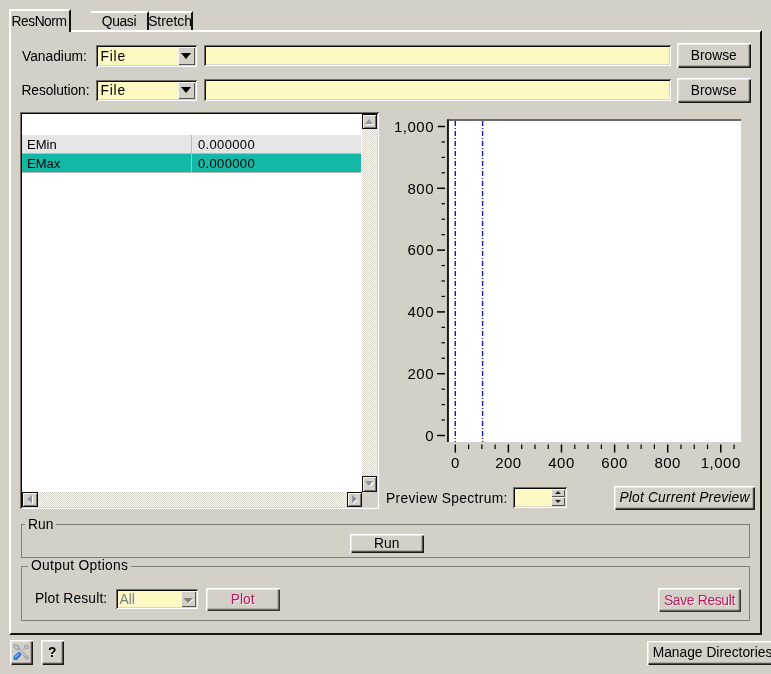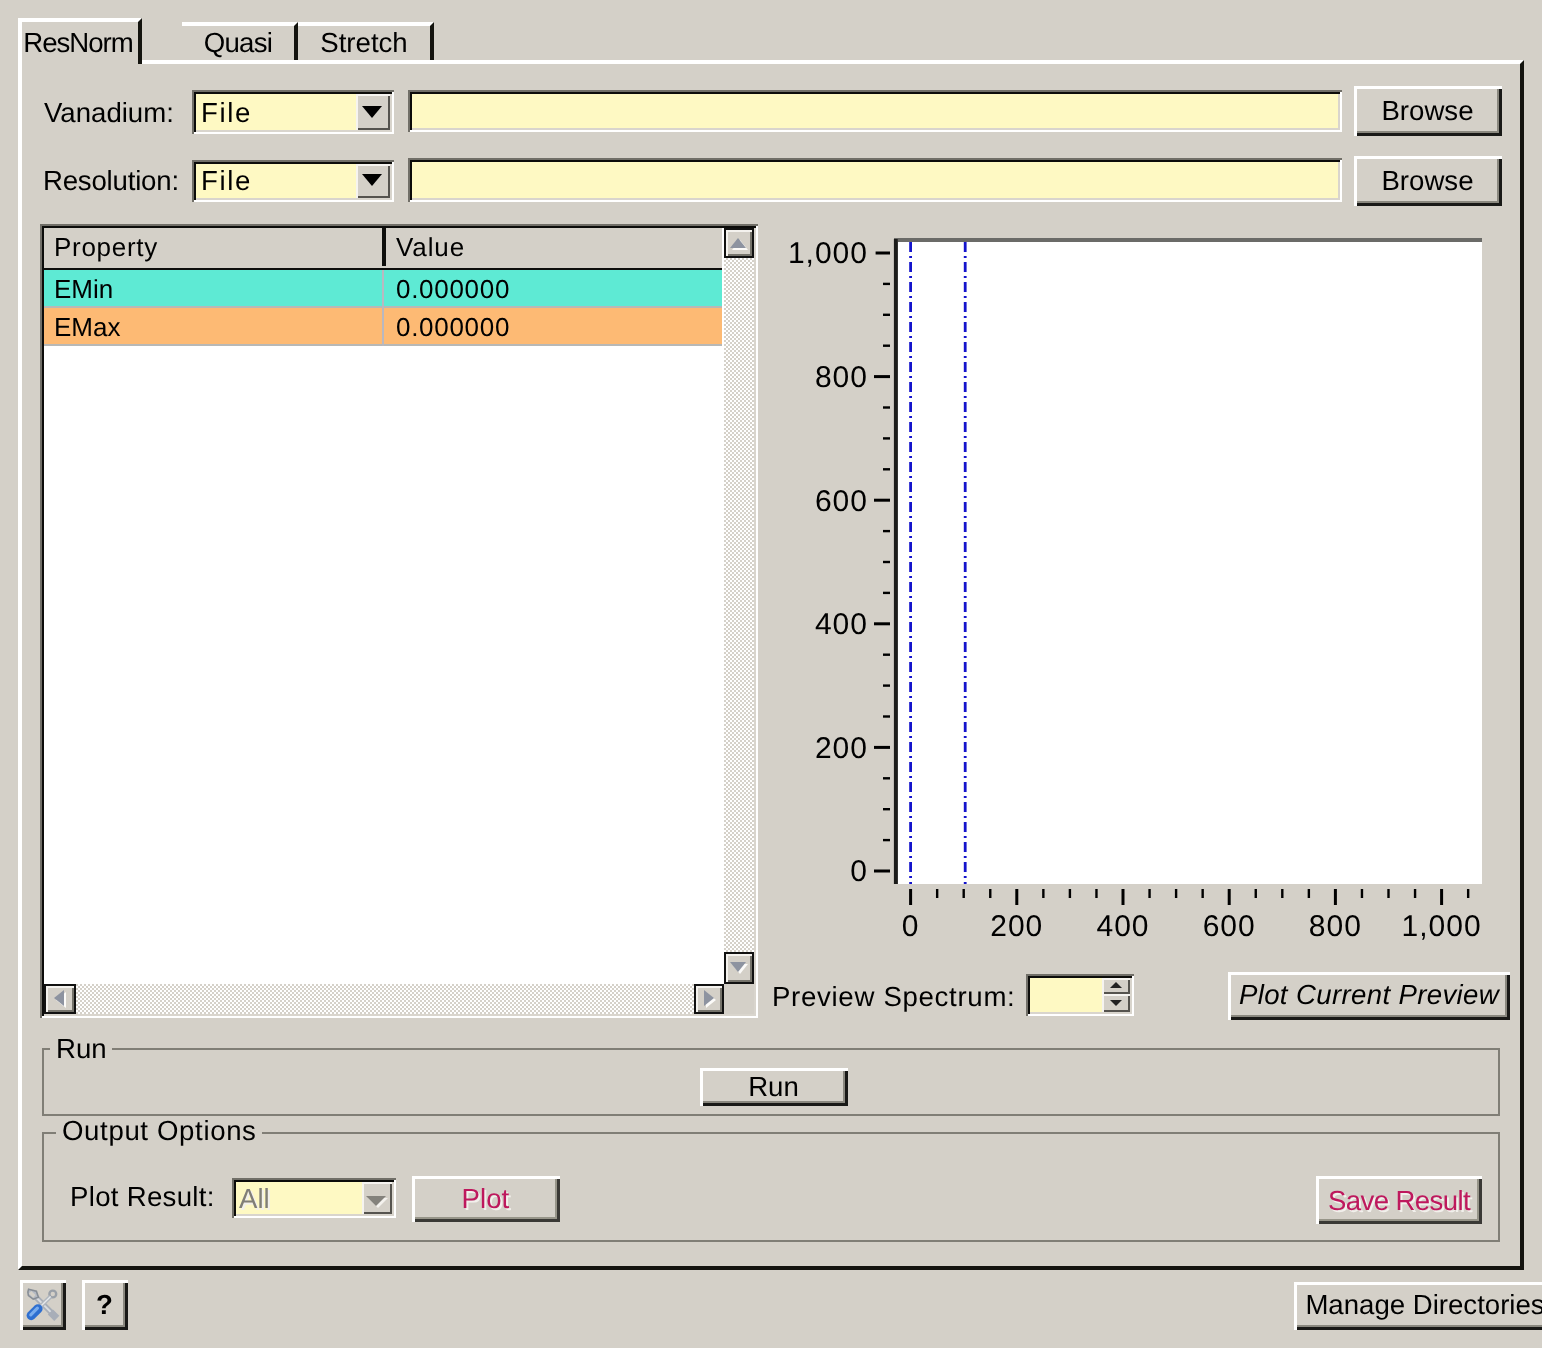--- a/index.html
+++ b/index.html
@@ -35,21 +35,21 @@
 <div class="abs" style="left:9px;top:30px;width:753px;height:605px;
      border-top:2px solid #fff;border-left:2px solid #fff;
      border-right:2px solid #14140f;border-bottom:2px solid #14140f;box-sizing:border-box;"></div>
 
 <div class="abs tab" style="left:9px;top:9px;width:62px;height:23px;box-sizing:border-box;
      border-top:2px solid #fff;border-left:2px solid #fff;border-right:2px solid #14140f;
      display:flex;align-items:center;justify-content:center;z-index:3;padding-bottom:1px;padding-right:2px;letter-spacing:-0.5px;">ResNorm</div>
 <div class="abs tab" style="left:91px;top:11px;width:58px;height:19px;box-sizing:border-box;
      border-top:2px solid #fff;border-right:2px solid #14140f;
      display:flex;align-items:center;justify-content:center;z-index:2;letter-spacing:-0.35px;">Quasi</div>
-<div class="abs tab" style="left:149px;top:11px;width:68px;height:19px;box-sizing:border-box;
+<div class="abs tab" style="left:149px;top:11px;width:44px;height:19px;box-sizing:border-box;
      border-top:2px solid #fff;border-right:2px solid #14140f;
      display:flex;align-items:center;justify-content:center;z-index:2;">Stretch</div>
 
 <div class="abs" style="left:22px;top:48.5px;">Vanadium:</div>
 <div class="abs sunk" style="left:95.5px;top:45px;width:101px;height:21.5px;">
   <div class="abs" style="left:5px;top:3.5px;letter-spacing:0.8px;">File</div>
   <div class="cbtn">
       <div class="tri"></div>
     </div>
 </div>
@@ -61,31 +61,26 @@
   <div class="abs" style="left:5px;top:3.5px;letter-spacing:0.8px;">File</div>
   <div class="cbtn">
       <div class="tri"></div>
     </div>
 </div>
 <div class="abs sunk" style="left:203.5px;top:79px;width:467px;height:21.5px;"></div>
 <div class="abs btn" style="left:676.5px;top:77.5px;width:74.5px;height:25px;">Browse</div>
 
 <div class="abs sunk" style="left:20px;top:111.5px;width:359px;height:397px;background:#fff;font-size:13px;">
 
-  <div class="abs" style="left:2px;top:2px;width:339px;height:21px;background:#d4d0c8;border-bottom:1.5px solid #0e0e0c;box-sizing:border-box;">
-    <div class="abs" style="left:5px;top:2px;letter-spacing:0.35px;">Property</div>
-    <div class="abs" style="left:169px;top:0;width:2px;height:19.5px;background:#0e0e0c;"></div>
-    <div class="abs" style="left:176px;top:2px;letter-spacing:0.45px;">Value</div>
-  </div>
-
-  <div class="abs" style="left:2px;top:23px;width:339px;height:19.3px;background:#5eead4;border-bottom:1px solid #b8b8b6;box-sizing:border-box;">
+
+  <div class="abs" style="left:2px;top:23px;width:339px;height:19.3px;background:#e5e5e5;border-bottom:1px solid #b8b8b6;box-sizing:border-box;">
     <div class="abs" style="left:5px;top:2px;">EMin</div>
     <div class="abs" style="left:176px;top:2px;letter-spacing:0.35px;">0.000000</div>
   </div>
-  <div class="abs" style="left:2px;top:42.3px;width:339px;height:19.3px;background:#fdba74;border-bottom:1px solid #b8b8b6;box-sizing:border-box;">
+  <div class="abs" style="left:2px;top:42.3px;width:339px;height:19.3px;background:#14b8a6;border-bottom:1px solid #b8b8b6;box-sizing:border-box;">
     <div class="abs" style="left:5px;top:2px;">EMax</div>
     <div class="abs" style="left:176px;top:2px;letter-spacing:0.35px;">0.000000</div>
   </div>
   <div class="abs" style="left:171.3px;top:23px;width:1px;height:38.6px;background:#b9b8c0;"></div>
 
   <div class="abs checker" style="left:341.5px;top:2px;width:15.5px;height:378px;"></div>
   <div class="abs sbtn" style="left:341.5px;top:2px;width:15.5px;height:15.5px;box-sizing:border-box;">
       <div class="arrow-up"></div>
     </div>
   <div class="abs sbtn" style="left:341.5px;top:364.5px;width:15.5px;height:15.5px;box-sizing:border-box;">

